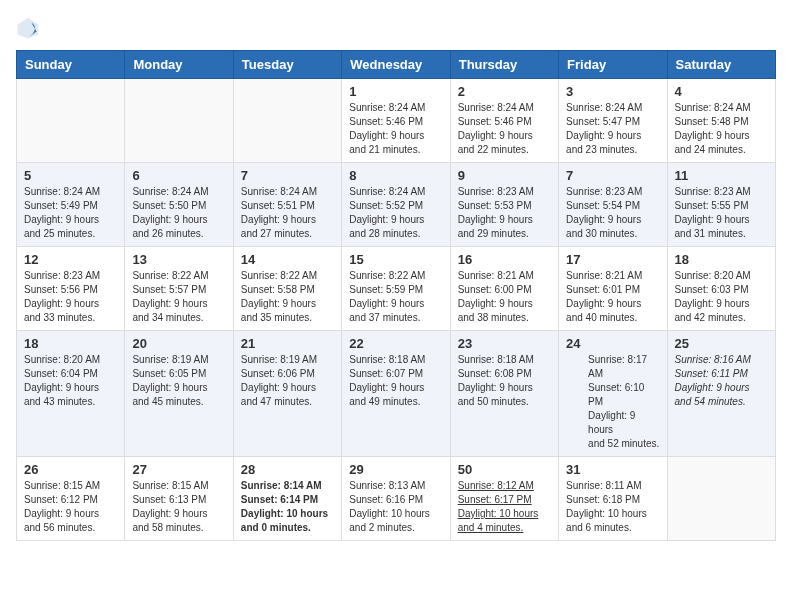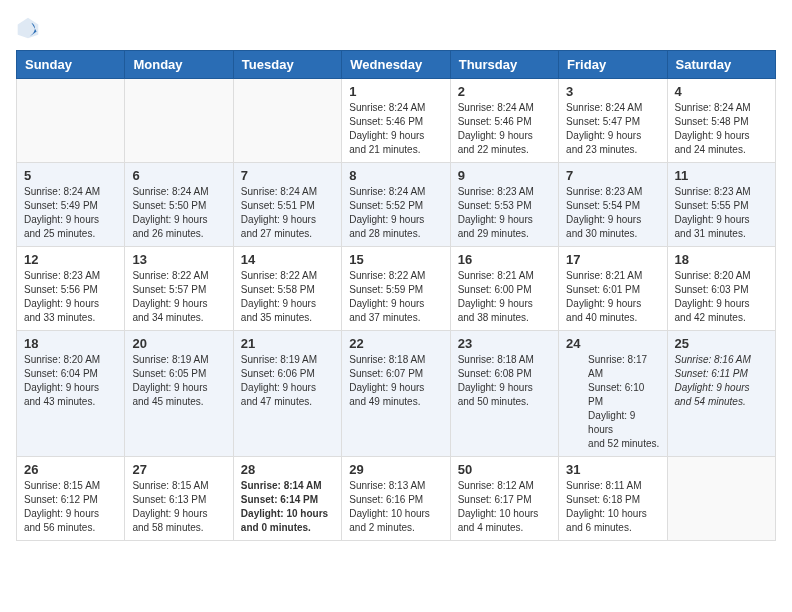--- a/index.html
+++ b/index.html
@@ -332,21 +332,21 @@
         </td>
         <td>
           <span class="day-number">29</span>
           <div class="day-info" style="white-space: pre-line;">Sunrise: 8:13 AM
 Sunset: 6:16 PM
 Daylight: 10 hours
 and 2 minutes.</div>
         </td>
         <td>
           <span class="day-number">50</span>
-          <div class="day-info" style="white-space: pre-line;">Sunrise: 8:12 AM
+          <div class="day-info" style="white-space: pre-line; text-decoration: underline;">Sunrise: 8:12 AM
 Sunset: 6:17 PM
 Daylight: 10 hours
 and 4 minutes.</div>
         </td>
         <td>
           <span class="day-number">31</span>
           <div class="day-info" style="white-space: pre-line;">Sunrise: 8:11 AM
 Sunset: 6:18 PM
 Daylight: 10 hours
 and 6 minutes.</div>

